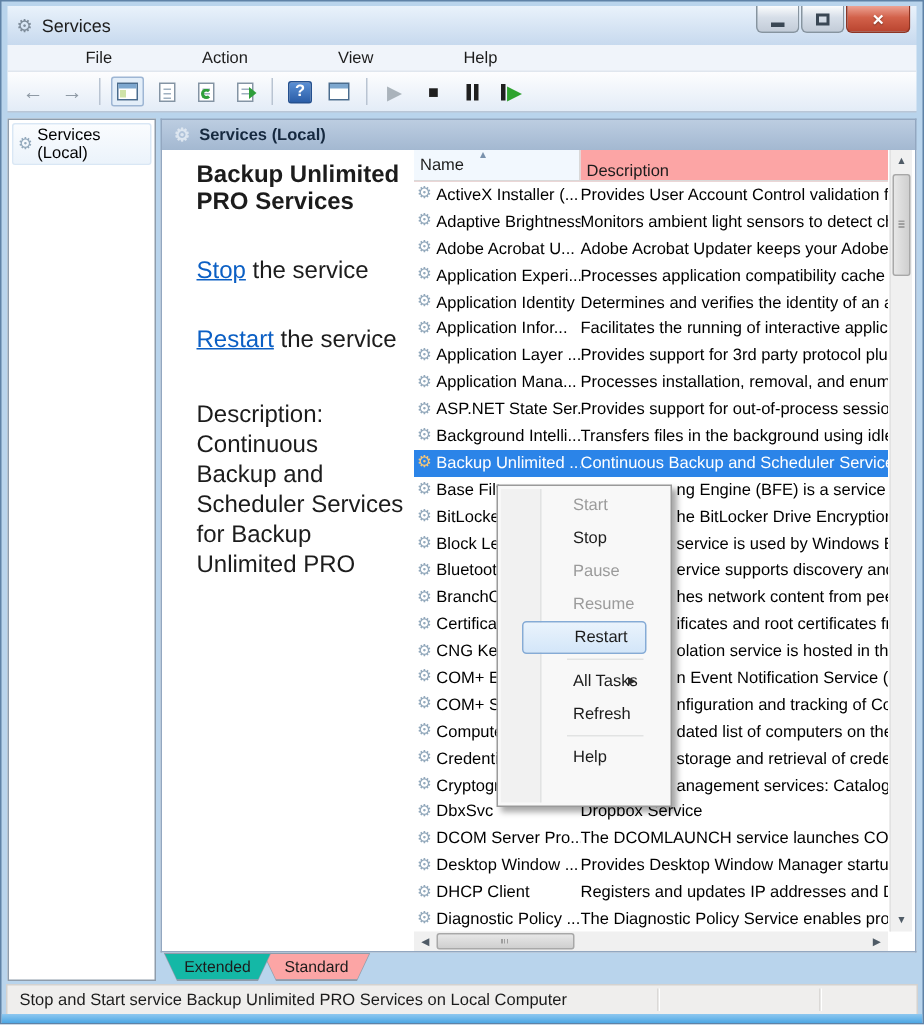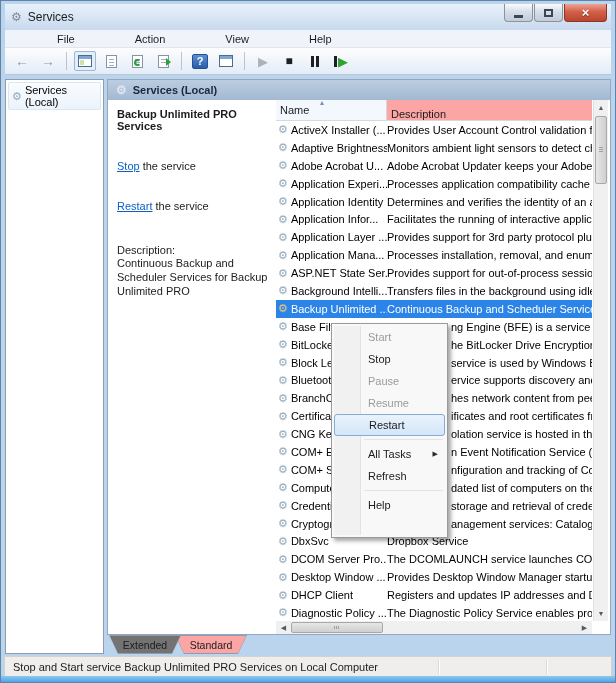--- a/index.html
+++ b/index.html
@@ -86,21 +86,21 @@
     height:21px; background:linear-gradient(#bccde1,#a3b8d1);
     border:1px solid #93a7c0; border-bottom:none;
     display:flex; align-items:center; gap:6px; padding-left:8px;
     font-size:11px; font-weight:bold; color:#16293f;
   }
   .middle-header .gear{ color:#dde6f0; font-size:12px; }
 
   .content{ flex:1; position:relative; background:#fff; border:1px solid #93a7c0; border-top:none; min-height:0; }
 
   
-  .task-pane{ position:absolute; left:0; top:0; width:167px; bottom:0; padding:8px 6px 0 9px; font-size:11px; color:#1c1c1c; overflow:hidden; }
+  .task-pane{ position:absolute; left:0; top:0; width:167px; bottom:0; padding:8px 6px 0 23px; font-size:16px; color:#1c1c1c; overflow:hidden; }
   .task-title{ font-weight:bold; margin-bottom:16px; }
   .task-link-line{ margin-bottom:2px;margin-top:28px; }
   .task-pane a{ color:#0b5fc4; text-decoration:underline; cursor:pointer; }
   .task-desc-label{ margin-top:32px; }
   .task-desc{ margin-top:1px; line-height:1.25; }
 
   
   .list{ position:absolute; left:168px; top:0; right:18px; bottom:13px; overflow:hidden; font-size:11px; }
   .list-header{ display:flex; height:21px; border-bottom:1px solid #d9d9d9; background:#fca5a5; }
   .col-h{ position:relative; display:flex; align-items:center; padding-left:4px; color:#1c1c1c; }
@@ -126,39 +126,39 @@
   .hscroll .arr.right{ right:0; }
   .hthumb{ position:absolute; left:15px; top:1px; bottom:1px; width:92px; background:linear-gradient(#e7e7e7,#cfcfcf); border:1px solid #a8a8a8; border-radius:2px; }
   .hthumb::after{ content:""; position:absolute; top:3px; bottom:3px; left:50%; width:5px; margin-left:-3px;
      background:repeating-linear-gradient(90deg,#9f9f9f 0 1px, transparent 1px 2px); }
 
   
   .tabs-row{ height:19px; display:flex; align-items:stretch; padding-left:8px; background:transparent; }
   .tab{ position:relative; min-width:72px; margin-left:-6px; }
   .tab .shape{ position:absolute; inset:0; clip-path:polygon(0 0,100% 0,calc(100% - 9px) 100%,9px 100%); background:#8e9cab; }
   .tab .face{ position:absolute; inset:1px; clip-path:polygon(0 0,100% 0,calc(100% - 8px) 100%,8px 100%); background:#fca5a5; display:flex; align-items:center; justify-content:center; font-size:10.5px; color:#1c1c1c; }
-  .tab.active .face{ background:#737373; }
+  .tab.active .face{ background:#14b8a6; }
   .tab.active{ z-index:2; }
 
   
   .statusbar{
     height:20px; background:#efeeed; border:1px solid #d4d2d0; border-bottom:none;
     display:flex; align-items:center; font-size:11px; color:#1c1c1c;
     padding-left:8px; position:relative; margin:2px -1px 0 -1px;
   }
   .status-div{ position:absolute; top:2px; bottom:2px; width:1px; background:#dbd9d7; box-shadow:1px 0 0 #fff; }
   .status-div.d1{ left:433px; } .status-div.d2{ left:541px; }
   .bottom-strip{ height:6px; background:linear-gradient(#8ec7ef,#4da7e4); margin:0 -4px; }
 
   
   .context-menu{
     position:absolute; left:330px; top:322px; width:117px; height:215px;
     background:#f8f8f8; border:1px solid #9a9a9a;
     box-shadow:3px 3px 4px rgba(0,0,0,.35);
-    padding:2px 2px; z-index:10; font-size:11px;
+    padding:2px 16px; z-index:10; font-size:11px;
   }
   .context-menu::before{ content:""; position:absolute; left:2px; top:2px; bottom:2px; width:26px; background:#f1f1f1; border-right:1px solid #e2e3e3; }
   .menu-item{ position:relative; height:22px; display:flex; align-items:center; padding-left:34px; color:#1c1c1c; }
   .menu-item.disabled{ color:#9b9b9b; }
   .menu-item.bold{ font-weight:bold; }
   .menu-item.highlight{ background:linear-gradient(#eaf3fc,#d3e6f9); border:1px solid #85abd6; border-radius:3px; }
   .menu-item .sub-arrow{ position:absolute; right:7px; font-size:7px; color:#2b2b2b; }
   .menu-sep{ height:1px; background:#e2e3e3; margin:3px 2px 3px 30px; }
 </style>
 </head>

